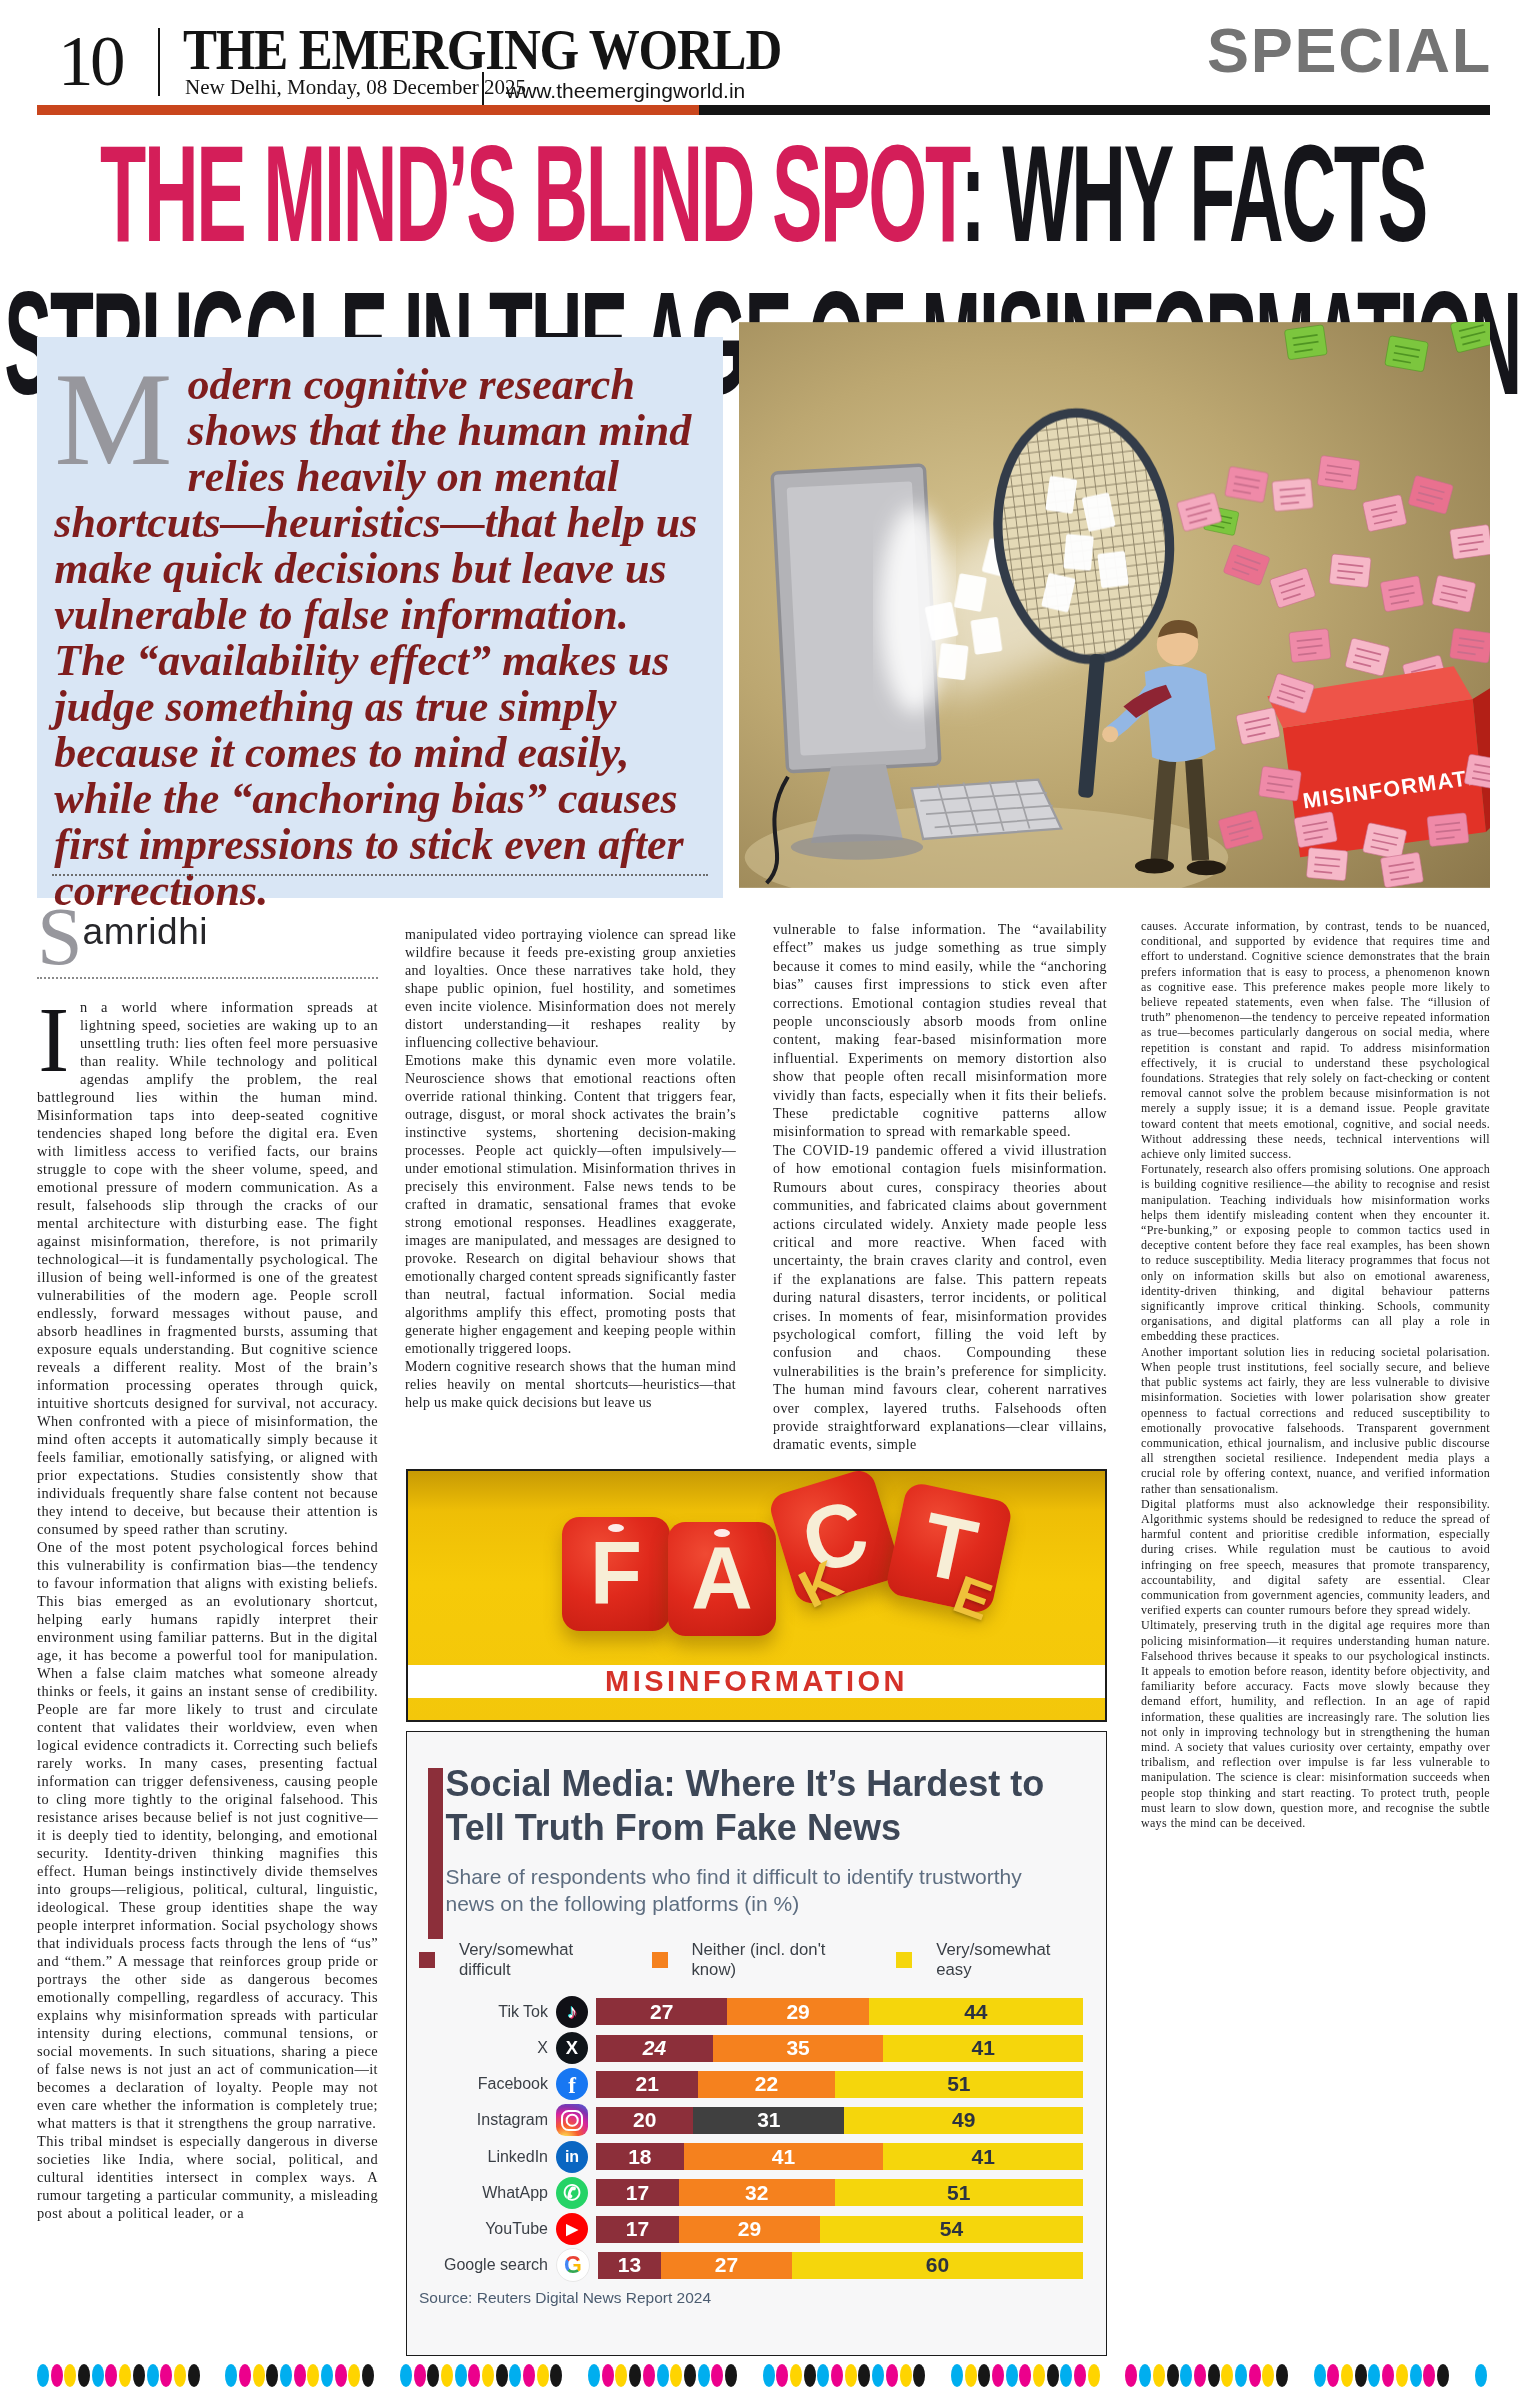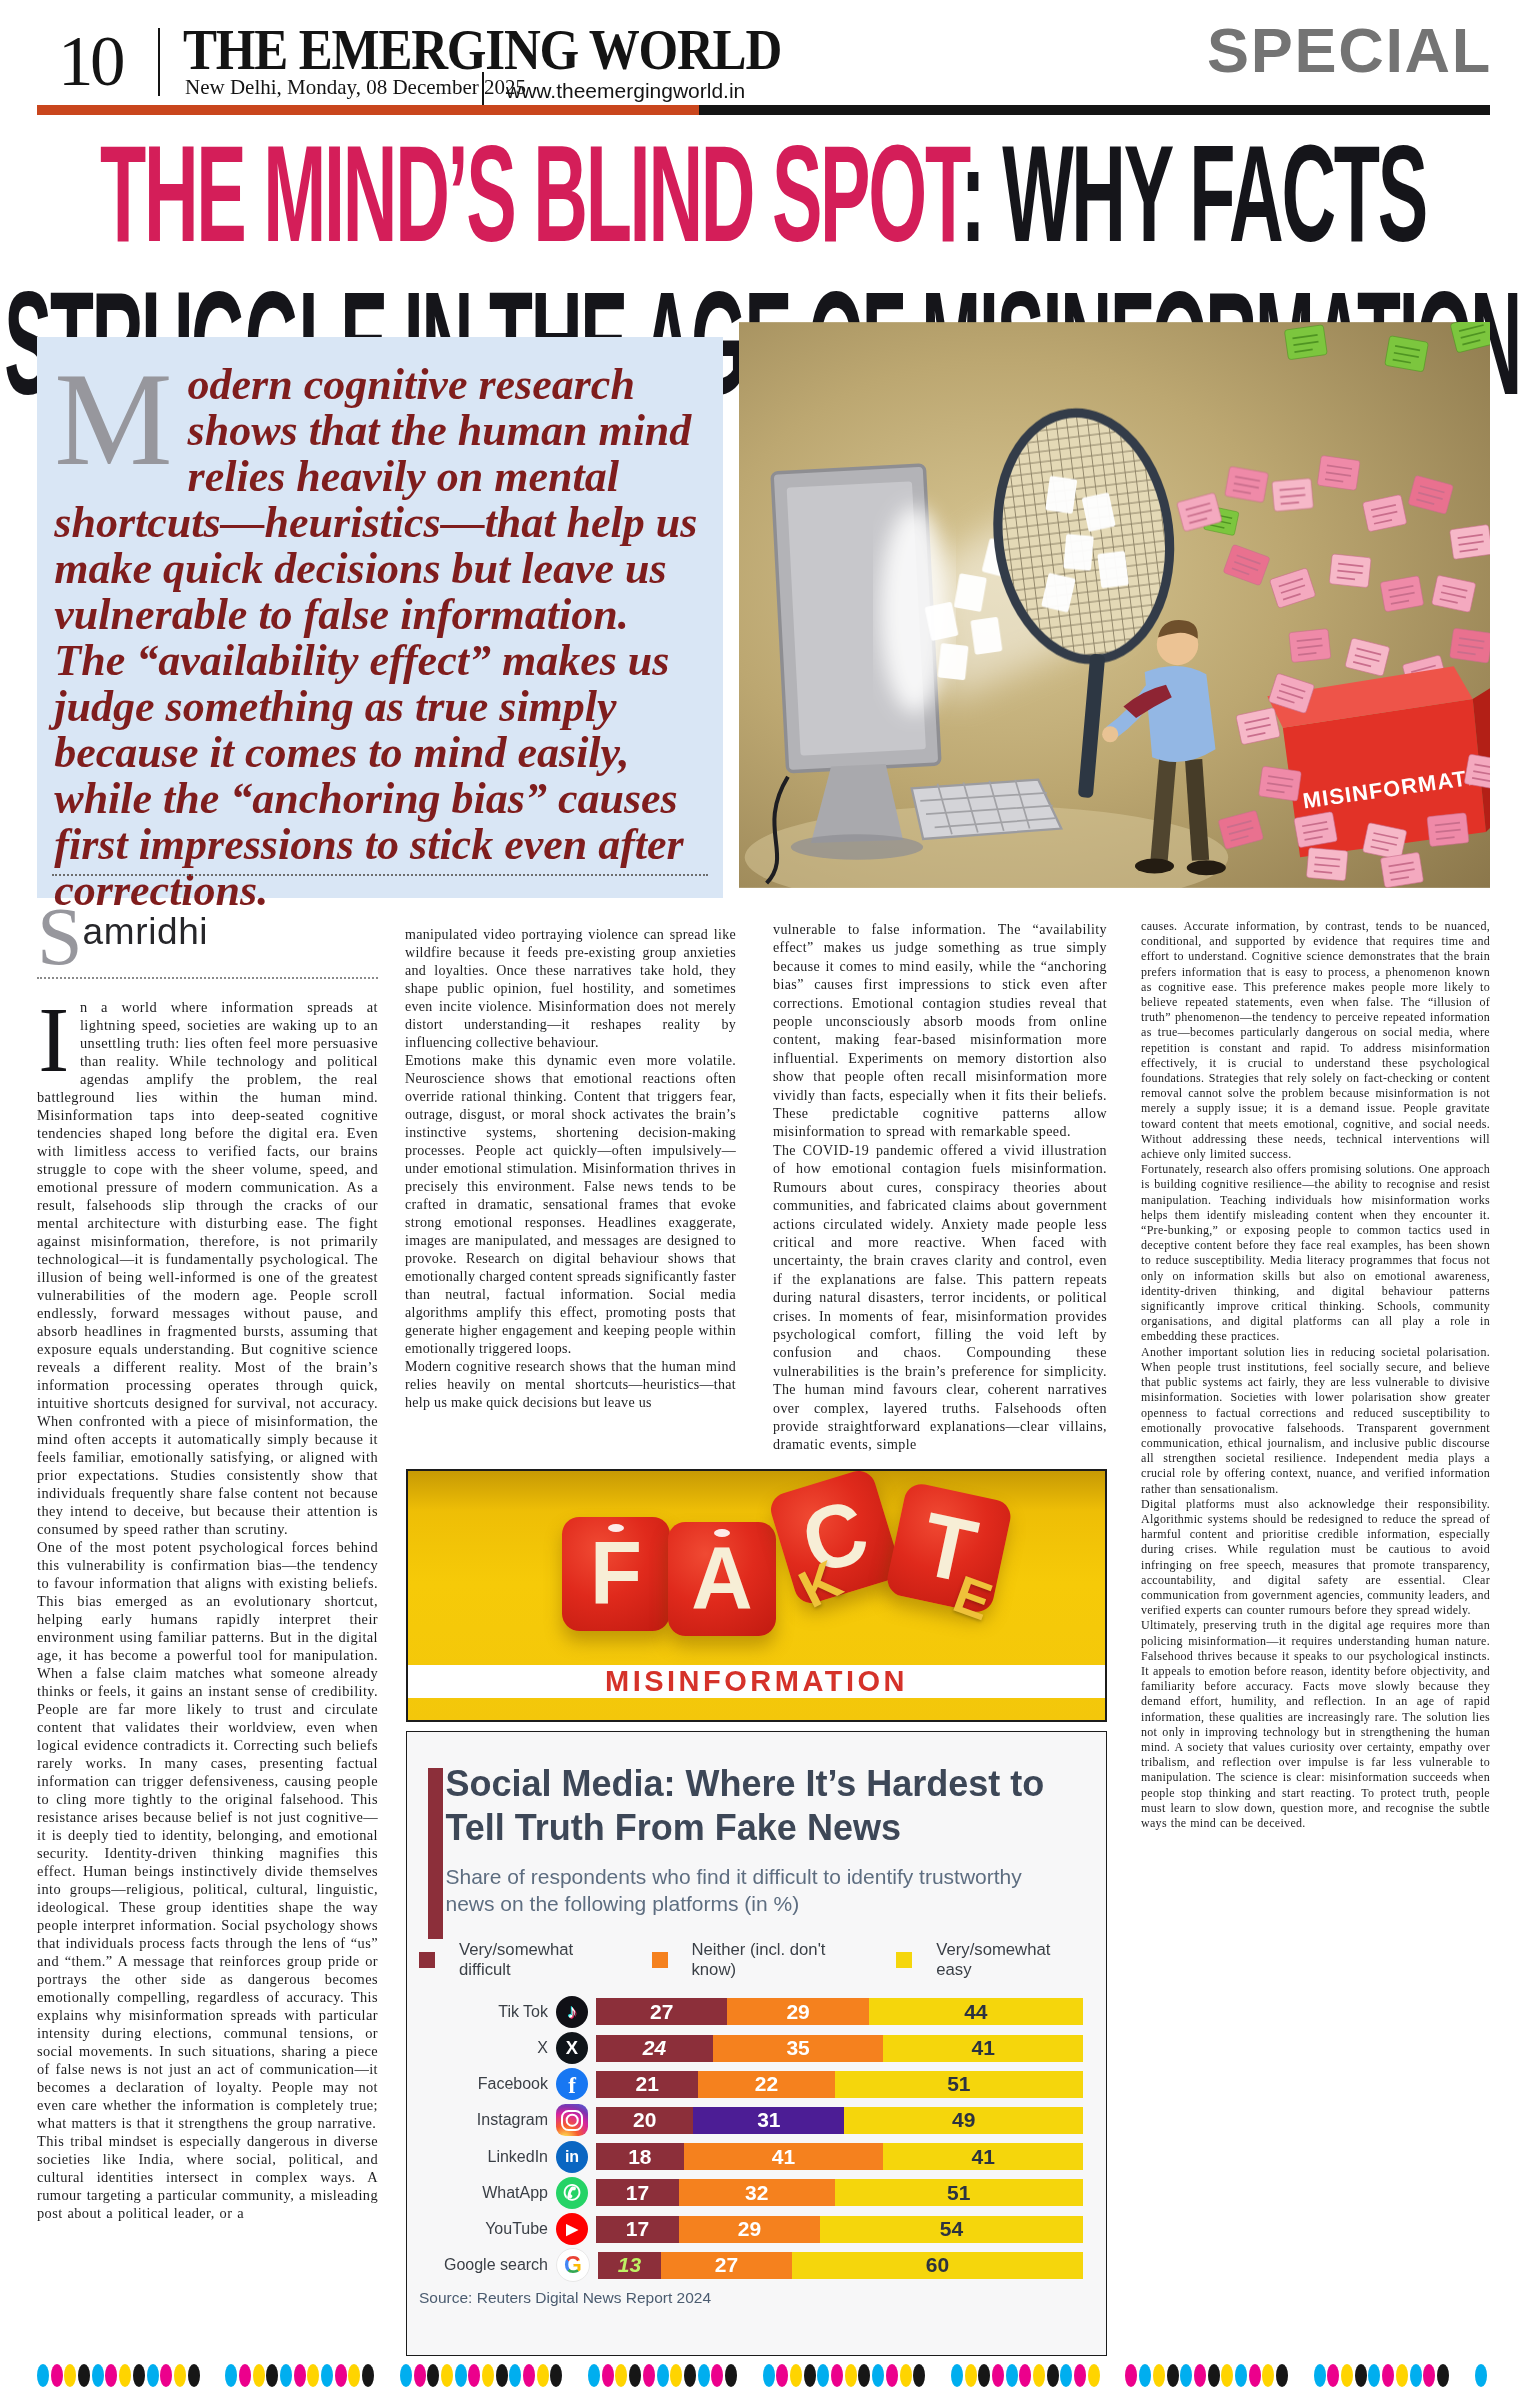--- a/index.html
+++ b/index.html
@@ -364,21 +364,21 @@
             <div class="seg" style="width: 21%; background: rgb(140, 47, 58); color: rgb(255, 255, 255);">21</div>
             <div class="seg" style="width: 28%; background: rgb(245, 129, 30); color: rgb(255, 255, 255);">22</div>
             <div class="seg" style="width: 51%; background: rgb(245, 214, 12); color: rgb(44, 51, 64);">51</div>
           </div>
         </div>
         <div class="crow">
           <div class="clabel">Instagram</div>
           <div class="cicon icon-instagram"></div>
           <div class="cbar">
             <div class="seg" style="width: 20%; background: rgb(140, 47, 58); color: rgb(255, 255, 255);">20</div>
-            <div class="seg" style="width: 31%; background: #4c1d95; color: rgb(255, 255, 255);">31</div>
+            <div class="seg" style="width: 31%; background: #404040; color: rgb(255, 255, 255);">31</div>
             <div class="seg" style="width: 49%; background: rgb(245, 214, 12); color: rgb(44, 51, 64);">49</div>
           </div>
         </div>
         <div class="crow">
           <div class="clabel">LinkedIn</div>
           <div class="cicon icon-linkedin"></div>
           <div class="cbar">
             <div class="seg" style="width: 18%; background: rgb(140, 47, 58); color: rgb(255, 255, 255);">18</div>
             <div class="seg" style="width: 41%; background: rgb(245, 129, 30); color: rgb(255, 255, 255);">41</div>
             <div class="seg" style="width: 41%; background: rgb(245, 214, 12); color: rgb(44, 51, 64);">41</div>
@@ -399,21 +399,21 @@
           <div class="cbar">
             <div class="seg" style="width: 17%; background: rgb(140, 47, 58); color: rgb(255, 255, 255);">17</div>
             <div class="seg" style="width: 29%; background: rgb(245, 129, 30); color: rgb(255, 255, 255);">29</div>
             <div class="seg" style="width: 54%; background: rgb(245, 214, 12); color: rgb(44, 51, 64);">54</div>
           </div>
         </div>
         <div class="crow">
           <div class="clabel">Google search</div>
           <div class="cicon icon-google"></div>
           <div class="cbar">
-            <div class="seg" style="width: 13%; background: rgb(140, 47, 58); color: #bef264; font-style: italic;">13</div>
+            <div class="seg" style="width: 13%; background: rgb(140, 47, 58); color: #ffffff;">13</div>
             <div class="seg" style="width: 27%; background: rgb(245, 129, 30); color: rgb(255, 255, 255);">27</div>
             <div class="seg" style="width: 60%; background: rgb(245, 214, 12); color: rgb(44, 51, 64);">60</div>
           </div>
         </div>
       </div>
     <div class="chart-src">Source: Reuters Digital News Report 2024</div>
   </div>
 
   <div class="dots">
       <span class="dot" style="background: rgb(0, 174, 239);"></span>

